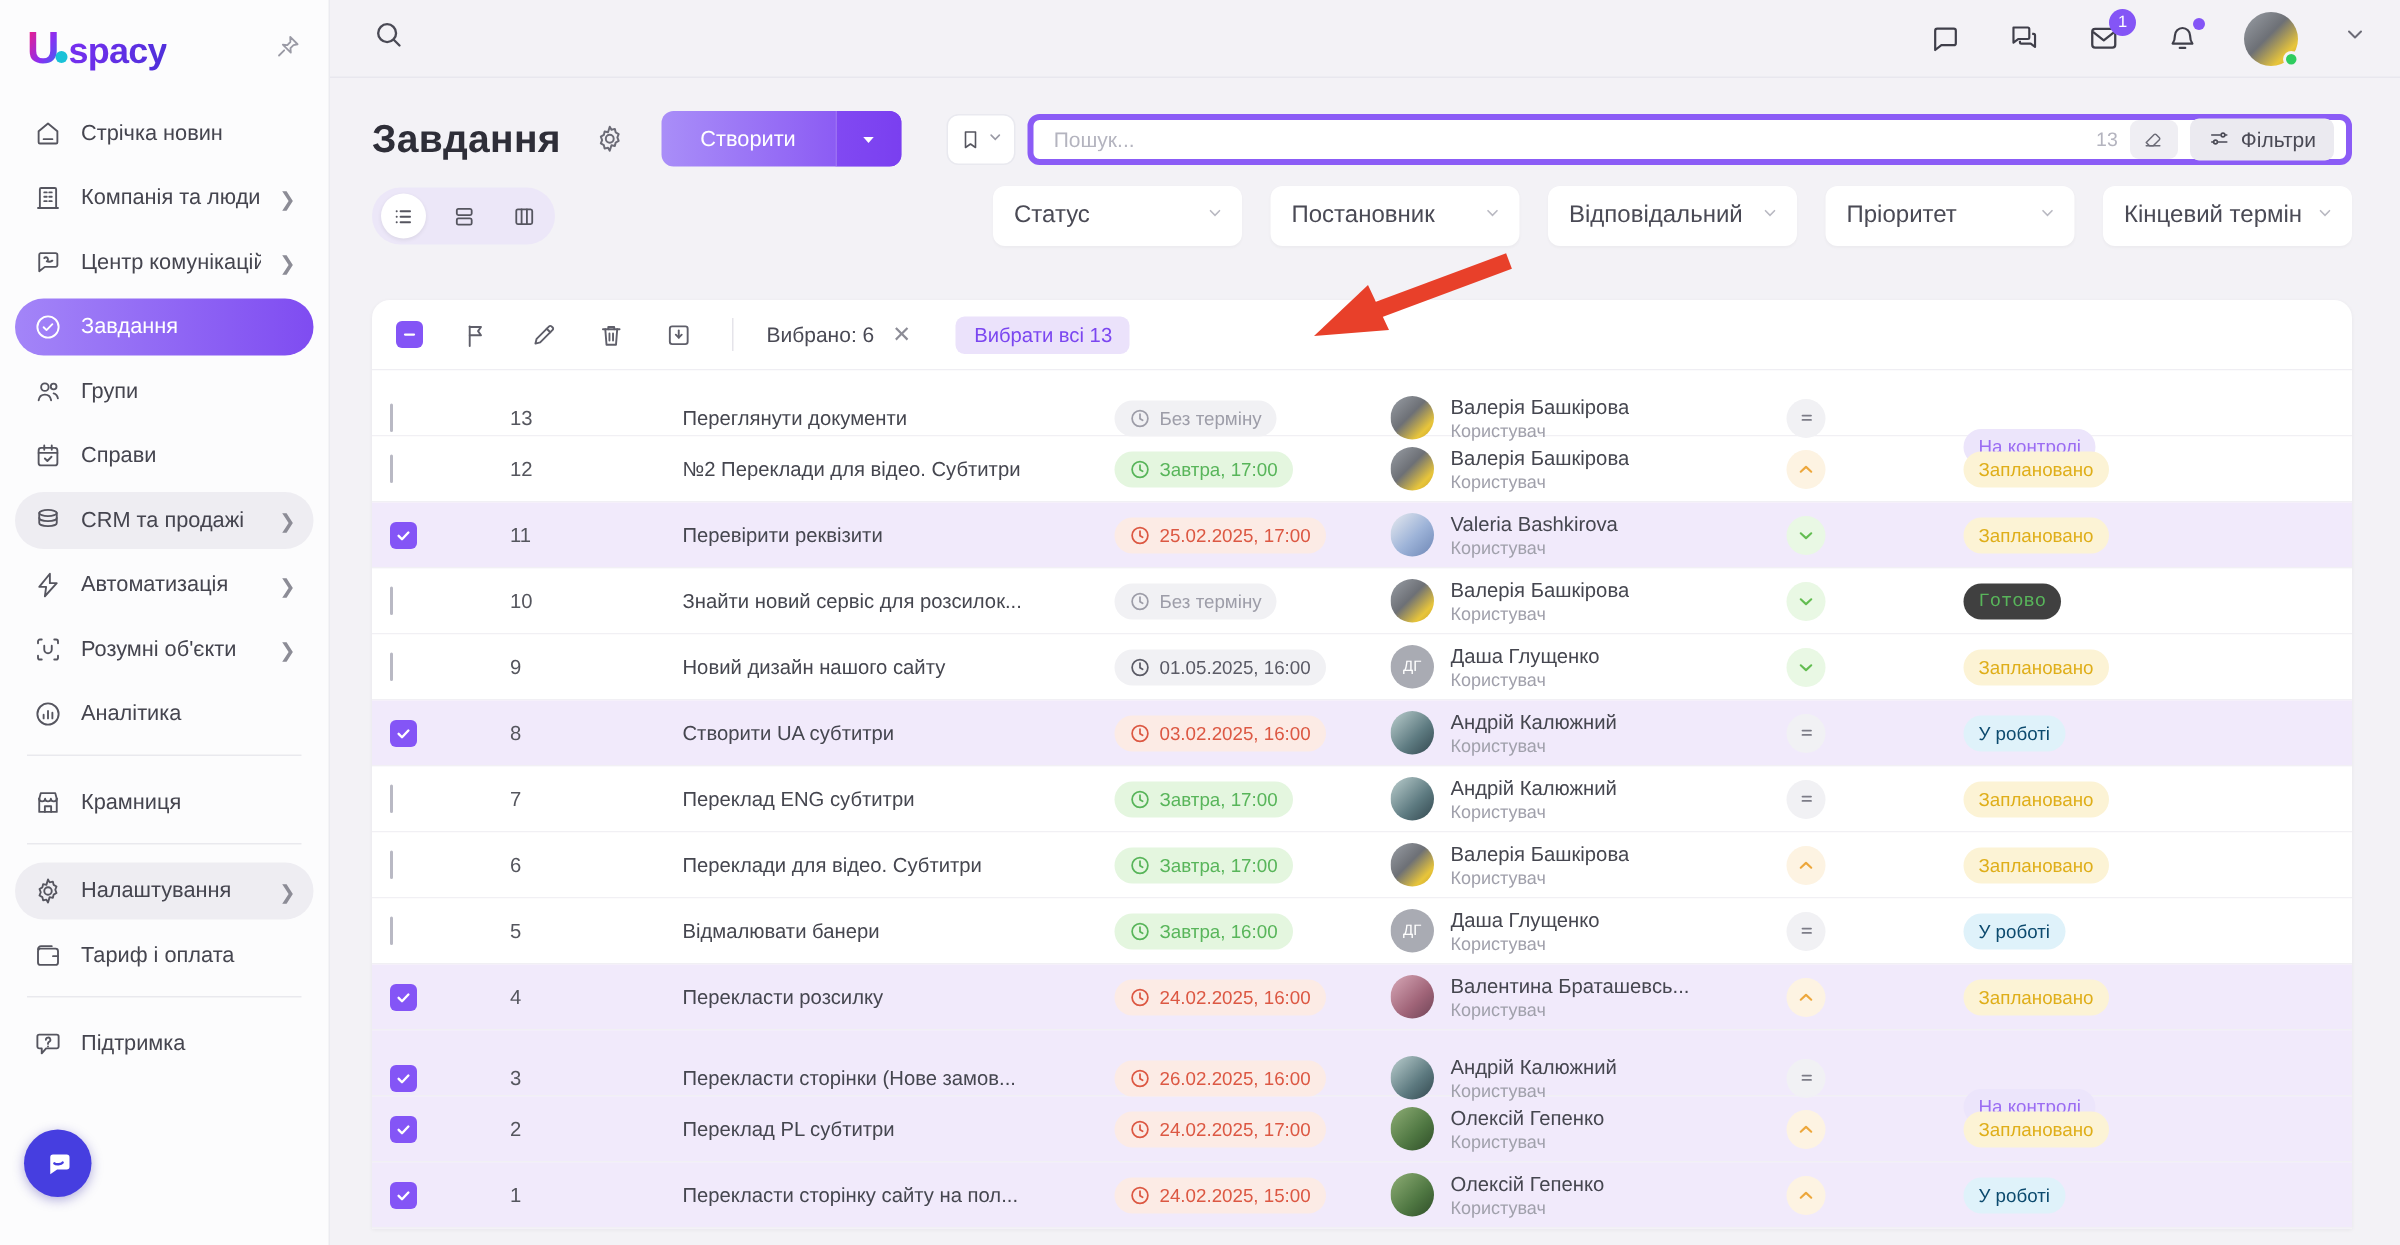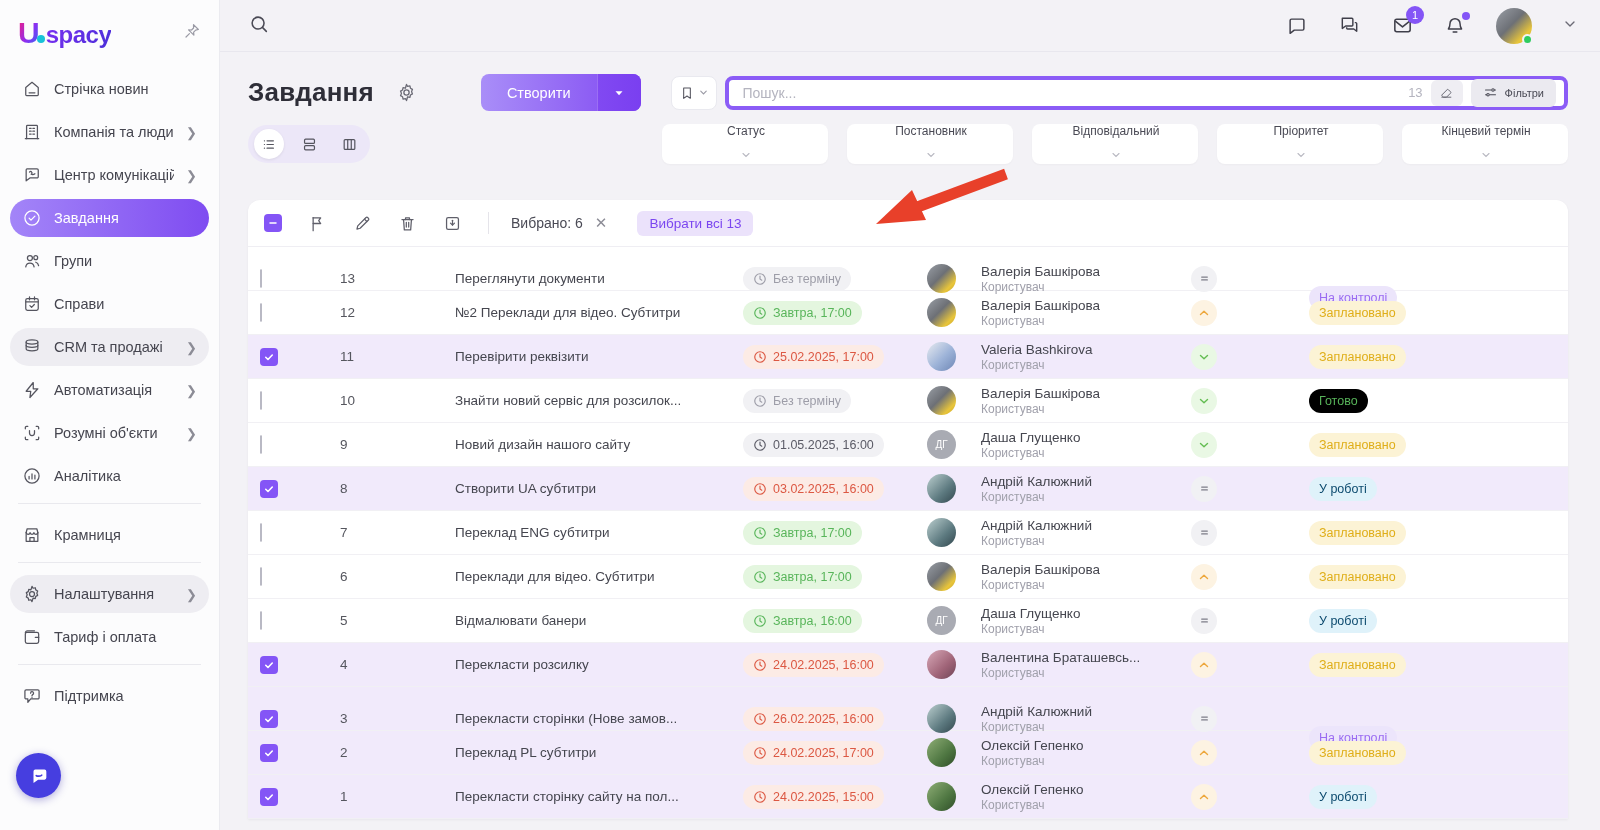--- a/index.html
+++ b/index.html
@@ -36,39 +36,39 @@
   .avatar-top { width:36px; height:36px; border-radius:50%; background:linear-gradient(135deg,#9a9fa6 0%,#6d7076 45%,#e8c53a 78%,#caa32c 100%); position:relative; cursor:pointer; }
   .avatar-top .online { position:absolute; right:-1px; bottom:-1px; width:11px; height:11px; background:#2fcc5f; border:2px solid #f3f2f6; border-radius:50%; }
   .caret-top { color:#6b6b76; cursor:pointer; }
 
   .content { flex:1; padding:22px 32px 0 28px; position:relative; }
 
   
   .page-head { display:flex; align-items:center; }
   .page-title { font-size:26px; font-weight:bold; color:#2e2e38; letter-spacing:0.2px; }
   .title-gear { color:#6b6b76; margin-left:22px; cursor:pointer; display:flex; }
-  .create-btn { margin-left:64px; display:flex; height:37px; border-radius:8px; overflow:hidden; cursor:pointer; background:linear-gradient(90deg,#a98ef8,#8149f2); }
+  .create-btn { margin-left:24px; display:flex; height:37px; border-radius:8px; overflow:hidden; cursor:pointer; background:linear-gradient(90deg,#a98ef8,#8149f2); }
   .create-main { color:#fff; font-size:14.5px; display:flex; align-items:center; padding:0 26px; }
   .create-caret { width:44px; display:flex; align-items:center; justify-content:center; color:#fff; border-left:1px solid rgba(255,255,255,.25); background:linear-gradient(90deg,#8149f2,#7a3ff0); }
   .bm-box { margin-left:30px; width:46px; height:34px; background:#fff; border:1px solid #e9e9ef; border-radius:8px; display:flex; align-items:center; justify-content:center; gap:3px; color:#55555f; cursor:pointer; }
   .bm-box .cv { color:#9a9aa5; }
   .search-wrap { flex:1; margin-left:8px; height:34px; background:#fff; border:4px solid #8b5cf6; border-radius:8px; display:flex; align-items:center; padding:0 8px 0 14px; }
   .search-wrap input { border:none; outline:none; flex:1; font-size:14px; color:#3f3f4a; font-family:"Liberation Sans",sans-serif; background:transparent; }
   .search-wrap input::placeholder { color:#b4b4bf; }
   .search-count { color:#b4b4bf; font-size:13px; margin-right:8px; }
   .eraser-box { width:32px; height:26px; background:#efeef3; border-radius:6px; display:flex; align-items:center; justify-content:center; color:#6b6b76; cursor:pointer; }
-  .filters-btn { margin-left:8px; height:28px; background:#ebeaf0; border-radius:6px; display:flex; align-items:center; gap:7px; padding:0 12px; color:#4a4a55; font-size:11px; cursor:pointer; }
+  .filters-btn { margin-left:8px; height:28px; background:#ebeaf0; border-radius:6px; display:flex; align-items:center; gap:7px; padding:0 12px; color:#4a4a55; font-size:14px; cursor:pointer; }
 
   
   .filter-row { display:flex; align-items:center; margin-top:13px; }
   .view-switch { background:#ece7f8; border-radius:19px; height:38px; display:flex; align-items:center; padding:0 6px; gap:10px; }
   .vs-btn { width:30px; height:30px; border-radius:50%; display:flex; align-items:center; justify-content:center; color:#55555f; cursor:pointer; }
   .vs-btn.active { background:#fff; box-shadow:0 1px 3px rgba(0,0,0,.08); }
   .selects { display:flex; gap:19px; margin-left:auto; }
-  .select { width:166px; height:40px; background:#fff; border-radius:8px; display:flex; align-items:center; justify-content:space-between; padding:0 12px 0 14px; font-size:12px; color:#4a4a55; cursor:pointer; box-shadow:0 1px 2px rgba(20,20,40,.03);flex-direction:column; }
+  .select { width:166px; height:40px; background:#fff; border-radius:8px; display:flex; align-items:center; justify-content:space-between; padding:0 12px 0 14px; font-size:16px; color:#4a4a55; cursor:pointer; box-shadow:0 1px 2px rgba(20,20,40,.03); }
   .select .cv { color:#b9b9c2; }
 
   
   .card { margin-top:36px; background:#fff; border-radius:12px 12px 0 0; box-shadow:0 1px 3px rgba(20,20,40,.05); overflow:hidden; }
   .card-toolbar { height:47px; display:flex; align-items:center; padding:0 16px; border-bottom:1px solid #efeef3; }
   .cb { width:18px; height:18px; border-radius:4px; flex-shrink:0; cursor:pointer; }
   .cb.indet { background:#8455f6; display:flex; align-items:center; justify-content:center; color:#fff; }
   .tool-ic { color:#5f5f6a; margin-left:26px; cursor:pointer; display:flex; }
   .tool-sep { width:1px; height:22px; background:#e5e4ea; margin-left:26px; }
   .sel-label { margin-left:22px; font-size:14px; color:#4a4a55; }
@@ -79,38 +79,38 @@
   .trow.selected { background:#f1eafb; }
   .trow .cb-un { background:#fff; border:1.5px solid #b9b9c4; }
   .trow .cb-ck { background:#8455f6; display:flex; align-items:center; justify-content:center; color:#fff; }
   .t-num { font-size:13.5px; color:#55565e; padding-left:28px; }
   .t-title { font-size:13.5px; color:#45464f; white-space:nowrap; overflow:hidden; text-overflow:ellipsis; padding-right:14px; }
   .pill { display:inline-flex; align-items:center; gap:6px; height:24px; border-radius:12px; padding:0 10px; font-size:12.5px; white-space:nowrap; }
   .due-red { background:#fcebe5; color:#dc5843; }
   .due-green { background:#e4f6df; color:#58b55a; }
   .due-muted { background:#f1f1f4; color:#9d9da8; }
   .due-gray { background:#f1f1f4; color:#5b5b66; }
-  .t-person { display:flex; align-items:center; gap:25px; overflow:hidden; }
+  .t-person { display:flex; align-items:center; gap:11px; overflow:hidden; }
   .av { width:29px; height:29px; border-radius:50%; flex-shrink:0; display:flex; align-items:center; justify-content:center; font-size:10px; color:#fff; }
   .av-valeria { background:linear-gradient(135deg,#9a9fa6 0%,#6d7076 45%,#e8c53a 78%,#caa32c 100%); }
   .av-valeria2 { background:linear-gradient(135deg,#e8ebf0 0%,#9db3d8 55%,#6d86b5 100%); }
   .av-dg { background:#a9abb3; }
   .av-andriy { background:linear-gradient(135deg,#bccfcf 0%,#5d7a80 60%,#32474e 100%); }
   .av-valentyna { background:linear-gradient(135deg,#d8a9b8 0%,#a06478 60%,#6e4456 100%); }
   .av-oleksiy { background:linear-gradient(135deg,#8fae76 0%,#4f7742 60%,#2f4d28 100%); }
   .p-name { font-size:13.5px; color:#45464f; white-space:nowrap; overflow:hidden; text-overflow:ellipsis; }
   .p-role { font-size:12px; color:#a0a0ab; margin-top:1px; }
   .pr-circle { width:26px; height:26px; border-radius:50%; display:flex; align-items:center; justify-content:center; margin-left:34px; }
   .pr-equal { background:#f1f1f4; color:#7c7c87; }
   .pr-up { background:#fdf3e2; color:#eda73c; }
   .pr-down { background:#e9f8e4; color:#63bd51; }
   .t-status { padding-left:52px; }
   .st-purple { background:#ece5fb; color:#9b6cf2;margin-top:39px; }
   .st-yellow { background:#fcf3d5; color:#dfae19; }
-  .st-green { background:#000000; color:#58b55a; }
+  .st-green { background:#404040; color:#58b55a;font-family:Liberation Mono, monospace; }
   .st-blue { background:#dff2fa; color:#0c4a6e;text-align:center; }
 
   .arrow-overlay { position:absolute; left:628px; top:168px; width:165px; height:72px; pointer-events:none; z-index:20; }
 </style>
 </head>
 <body>
 
 <aside class="sidebar">
   <div class="logo-row">
     <div class="logo">

